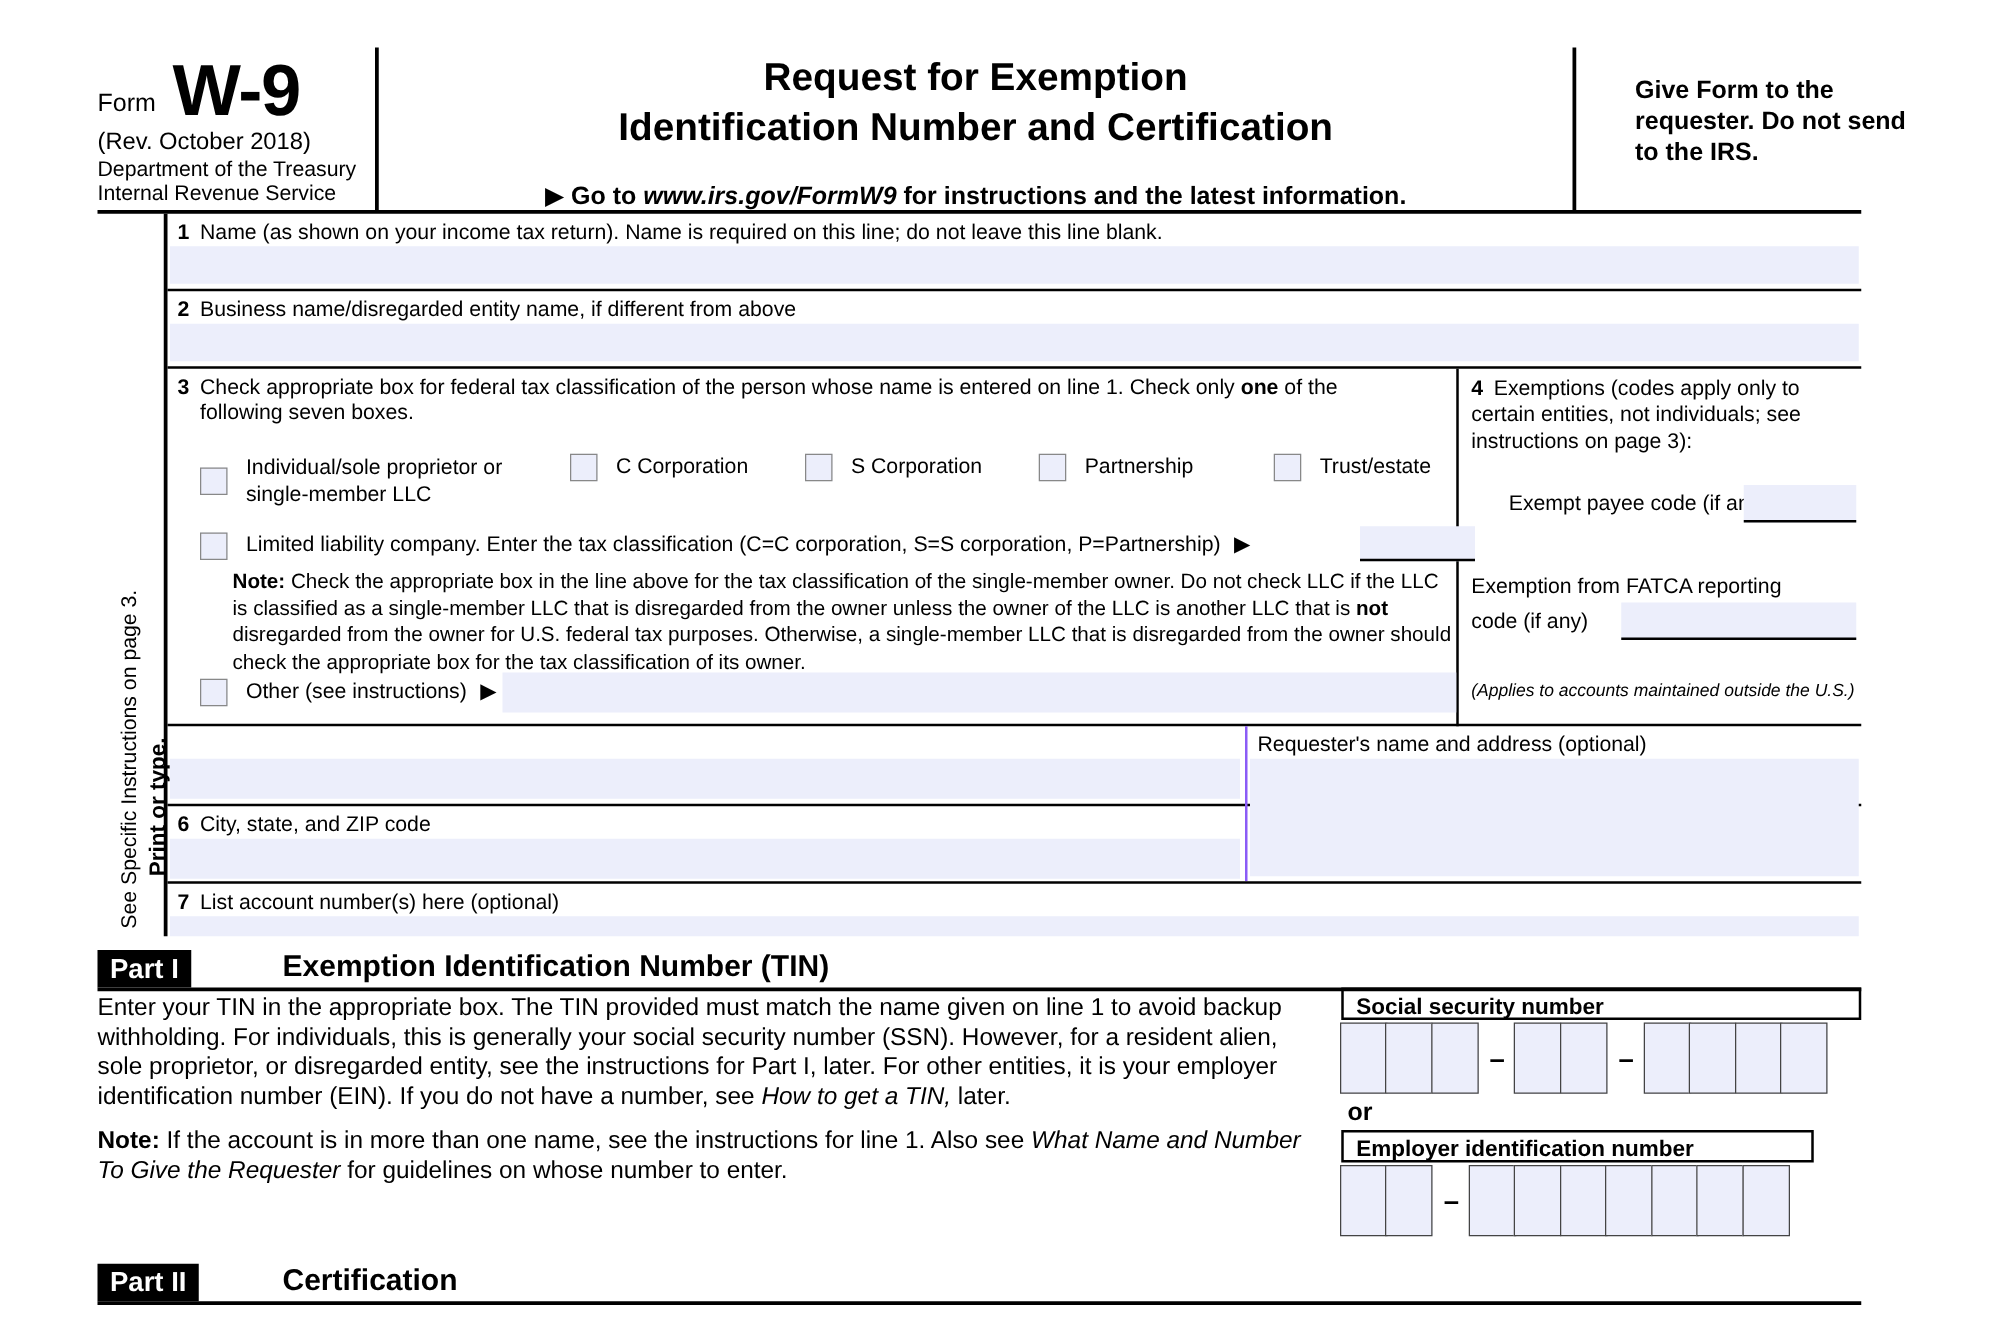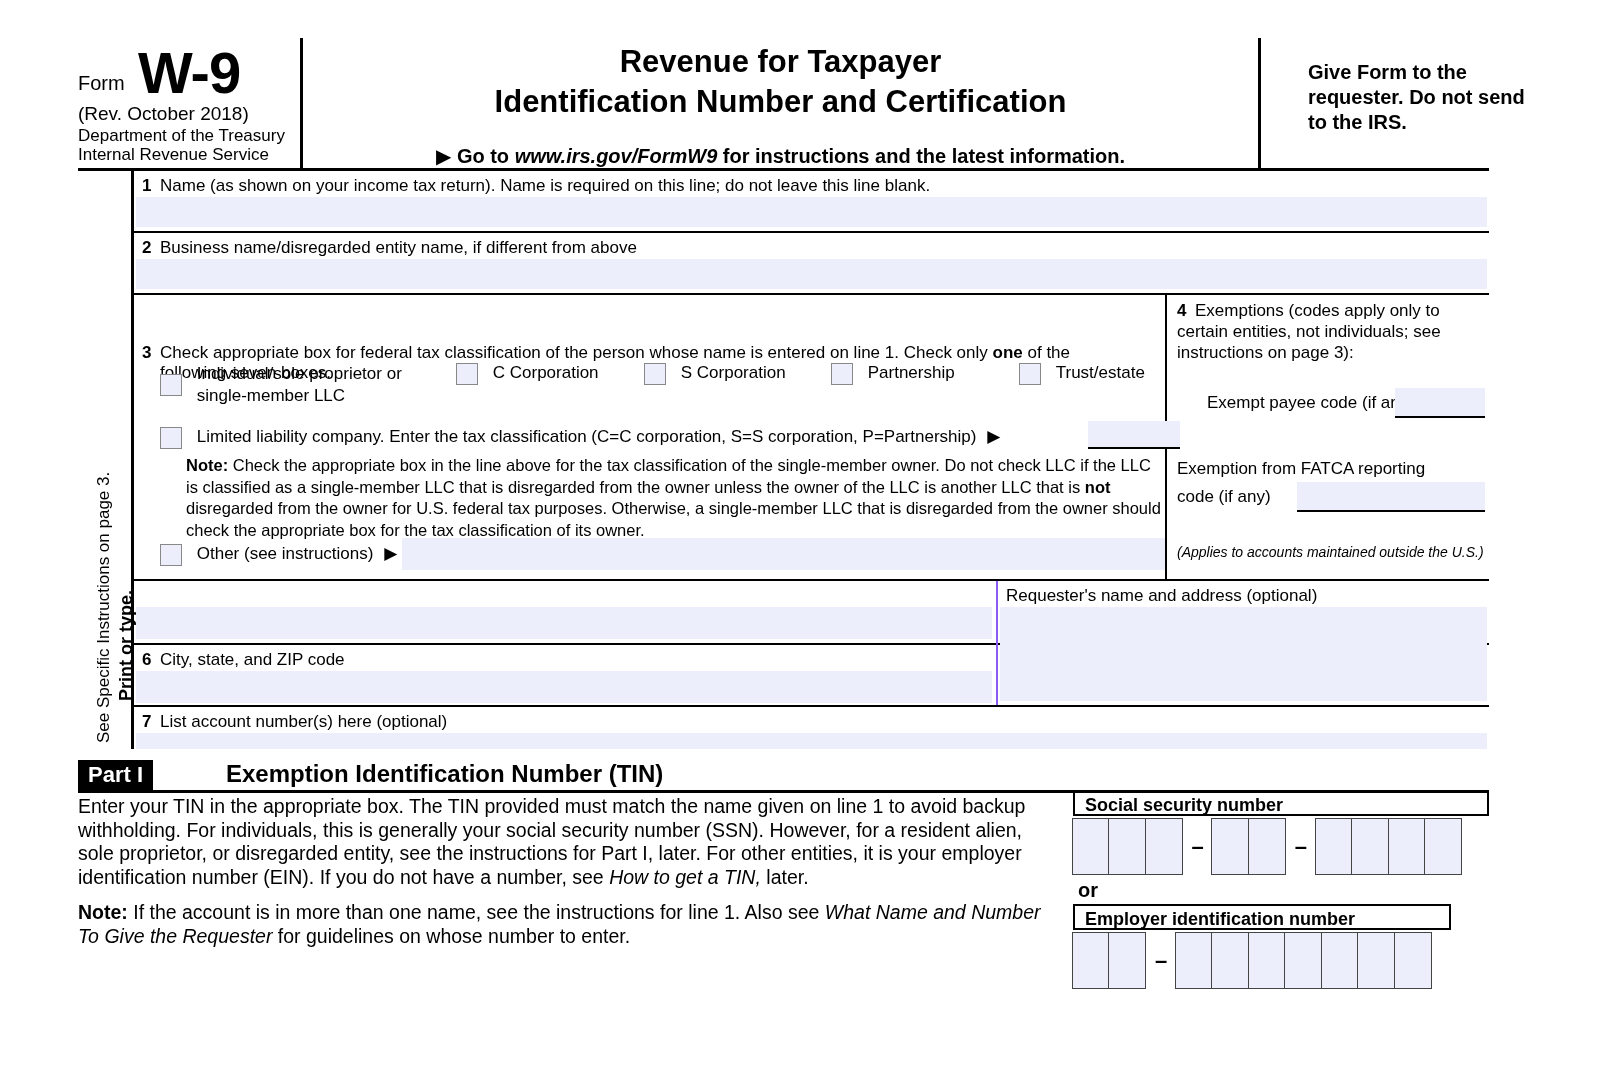--- a/index.html
+++ b/index.html
@@ -106,21 +106,21 @@
       <div class="hdr-rev">(Rev. October 2018)</div>
       <div class="hdr-dept">
         <div>Department of the Treasury</div>
         <div>Internal Revenue Service</div>
       </div>
     </div>
 
     <div class="vline" style="left:222px;top:8px;height:132px;"></div>
 
     <div class="hdr-mid">
-      <div class="hdr-title">Revenue for Taxpayer</div>
+      <div class="hdr-title">Request for Exemption</div>
       <div class="hdr-title" style="padding-top:0">Identification Number and Certification</div>
       <div class="hdr-goto"><span>▶</span> <span>Go to </span><span class="bi">www.irs.gov/FormW9</span><span> for instructions and the latest information.</span></div>
     </div>
 
     <div class="vline" style="left:1180px;top:8px;height:132px;"></div>
 
     <div class="hdr-right">Give Form to the requester. Do not send to the IRS.</div>
   </div>
 
   <div class="mainbox">
@@ -142,21 +142,21 @@
       <div class="r2">
         <div class="lbl rowlabel">
           <span class="num">2</span><span>Business name/disregarded entity name, if different from above</span>
         </div>
         <div class="inp fld"></div>
       </div>
 
       <div class="r3">
 
         <div class="r3left">
-          <div class="lbl rowlabel" style="width:1010px;margin-top:43px;">
+          <div class="lbl rowlabel" style="width:1010px;">
             <span class="num">3</span><span>Check appropriate box for federal tax classification of the person whose name is entered on line 1. Check only </span><span class="b">one</span><span> of the</span>
             <div style="margin-left:18px;">following seven boxes.</div>
           </div>
 
           <div class="cbrow" style="left:26px;top:68px;">
             <span class="cb"></span>
             <span style="display:inline-block;vertical-align:middle;margin-left:10px;line-height:22px;">
               <span>Individual/sole proprietor or</span><br>
               <span>single-member LLC</span>
             </span>
@@ -297,14 +297,18 @@
           <span class="cell"></span>
           <span class="cell"></span>
           <span class="cell"></span>
           <span class="cell"></span>
           <span class="cell"></span>
           <span class="cell"></span>
         </span>
       </div>
   </div>
 
+  <div class="partbar" style="left:78px;top:1011px;width:1411px;">
+    <div class="parttag">Part II</div>
+    <div class="parttitle" style="left:148px;">Certification</div>
+  </div>
 
 </div>
 
 </body></html>

